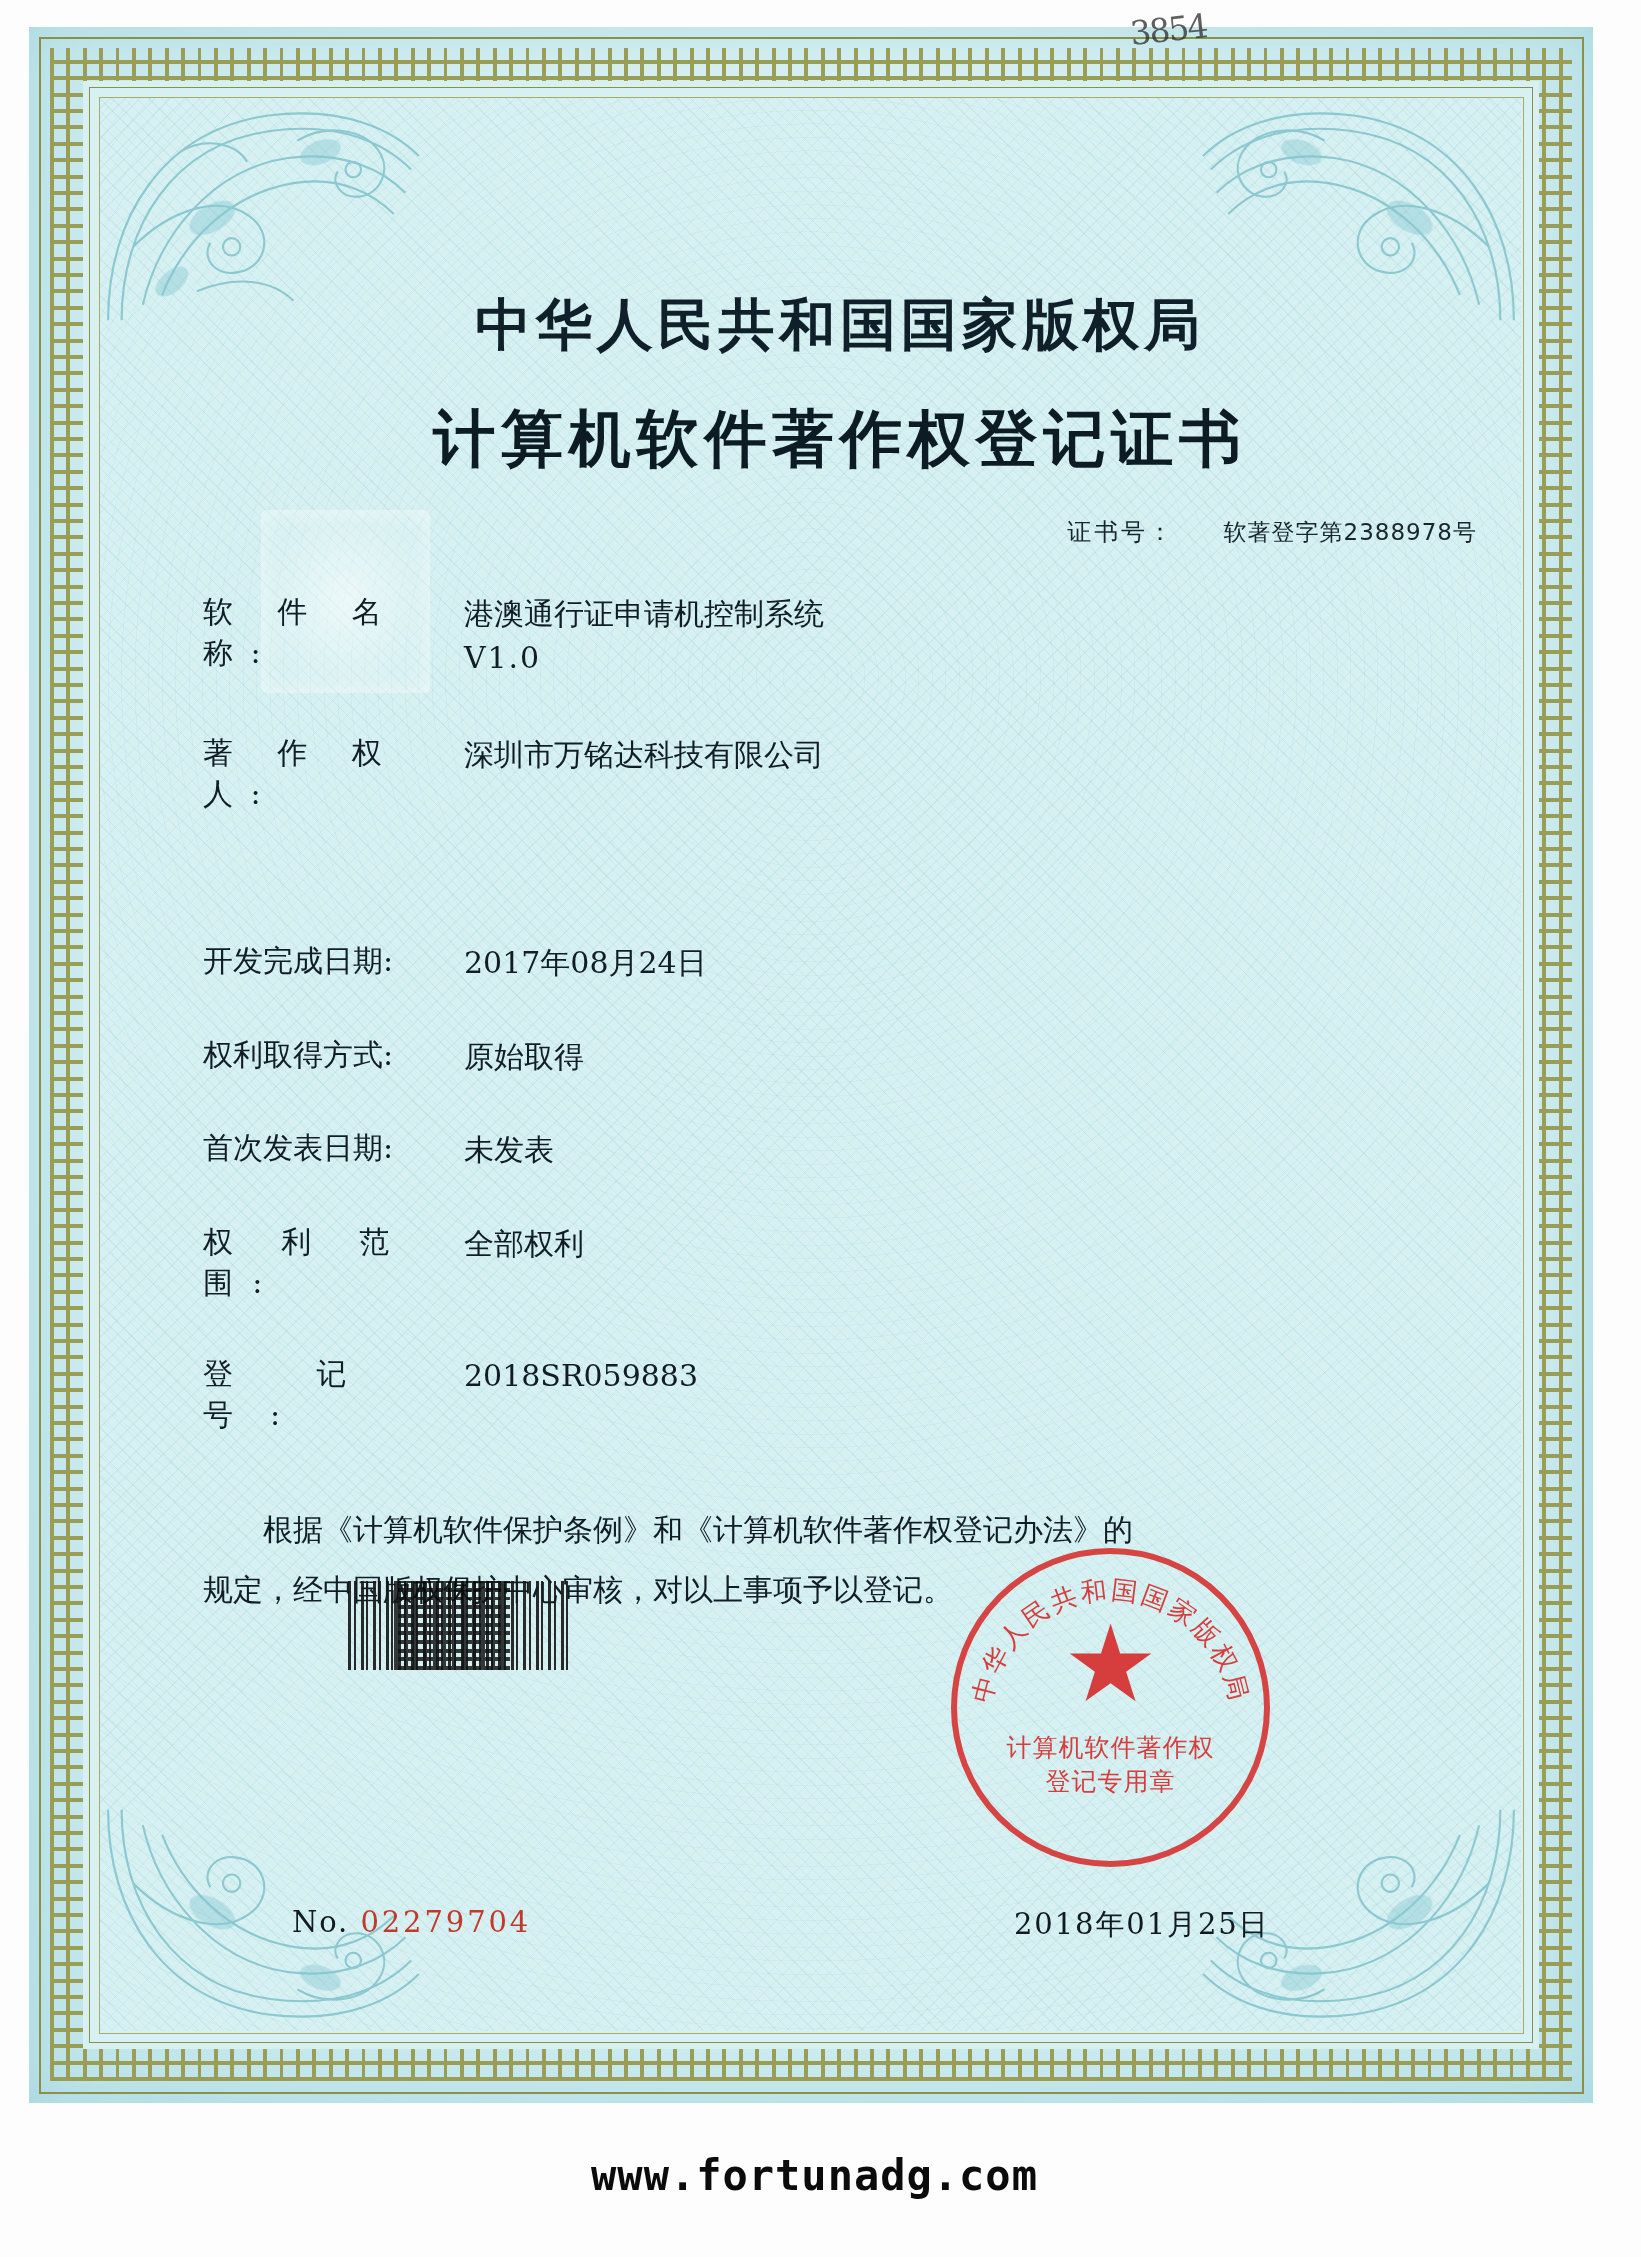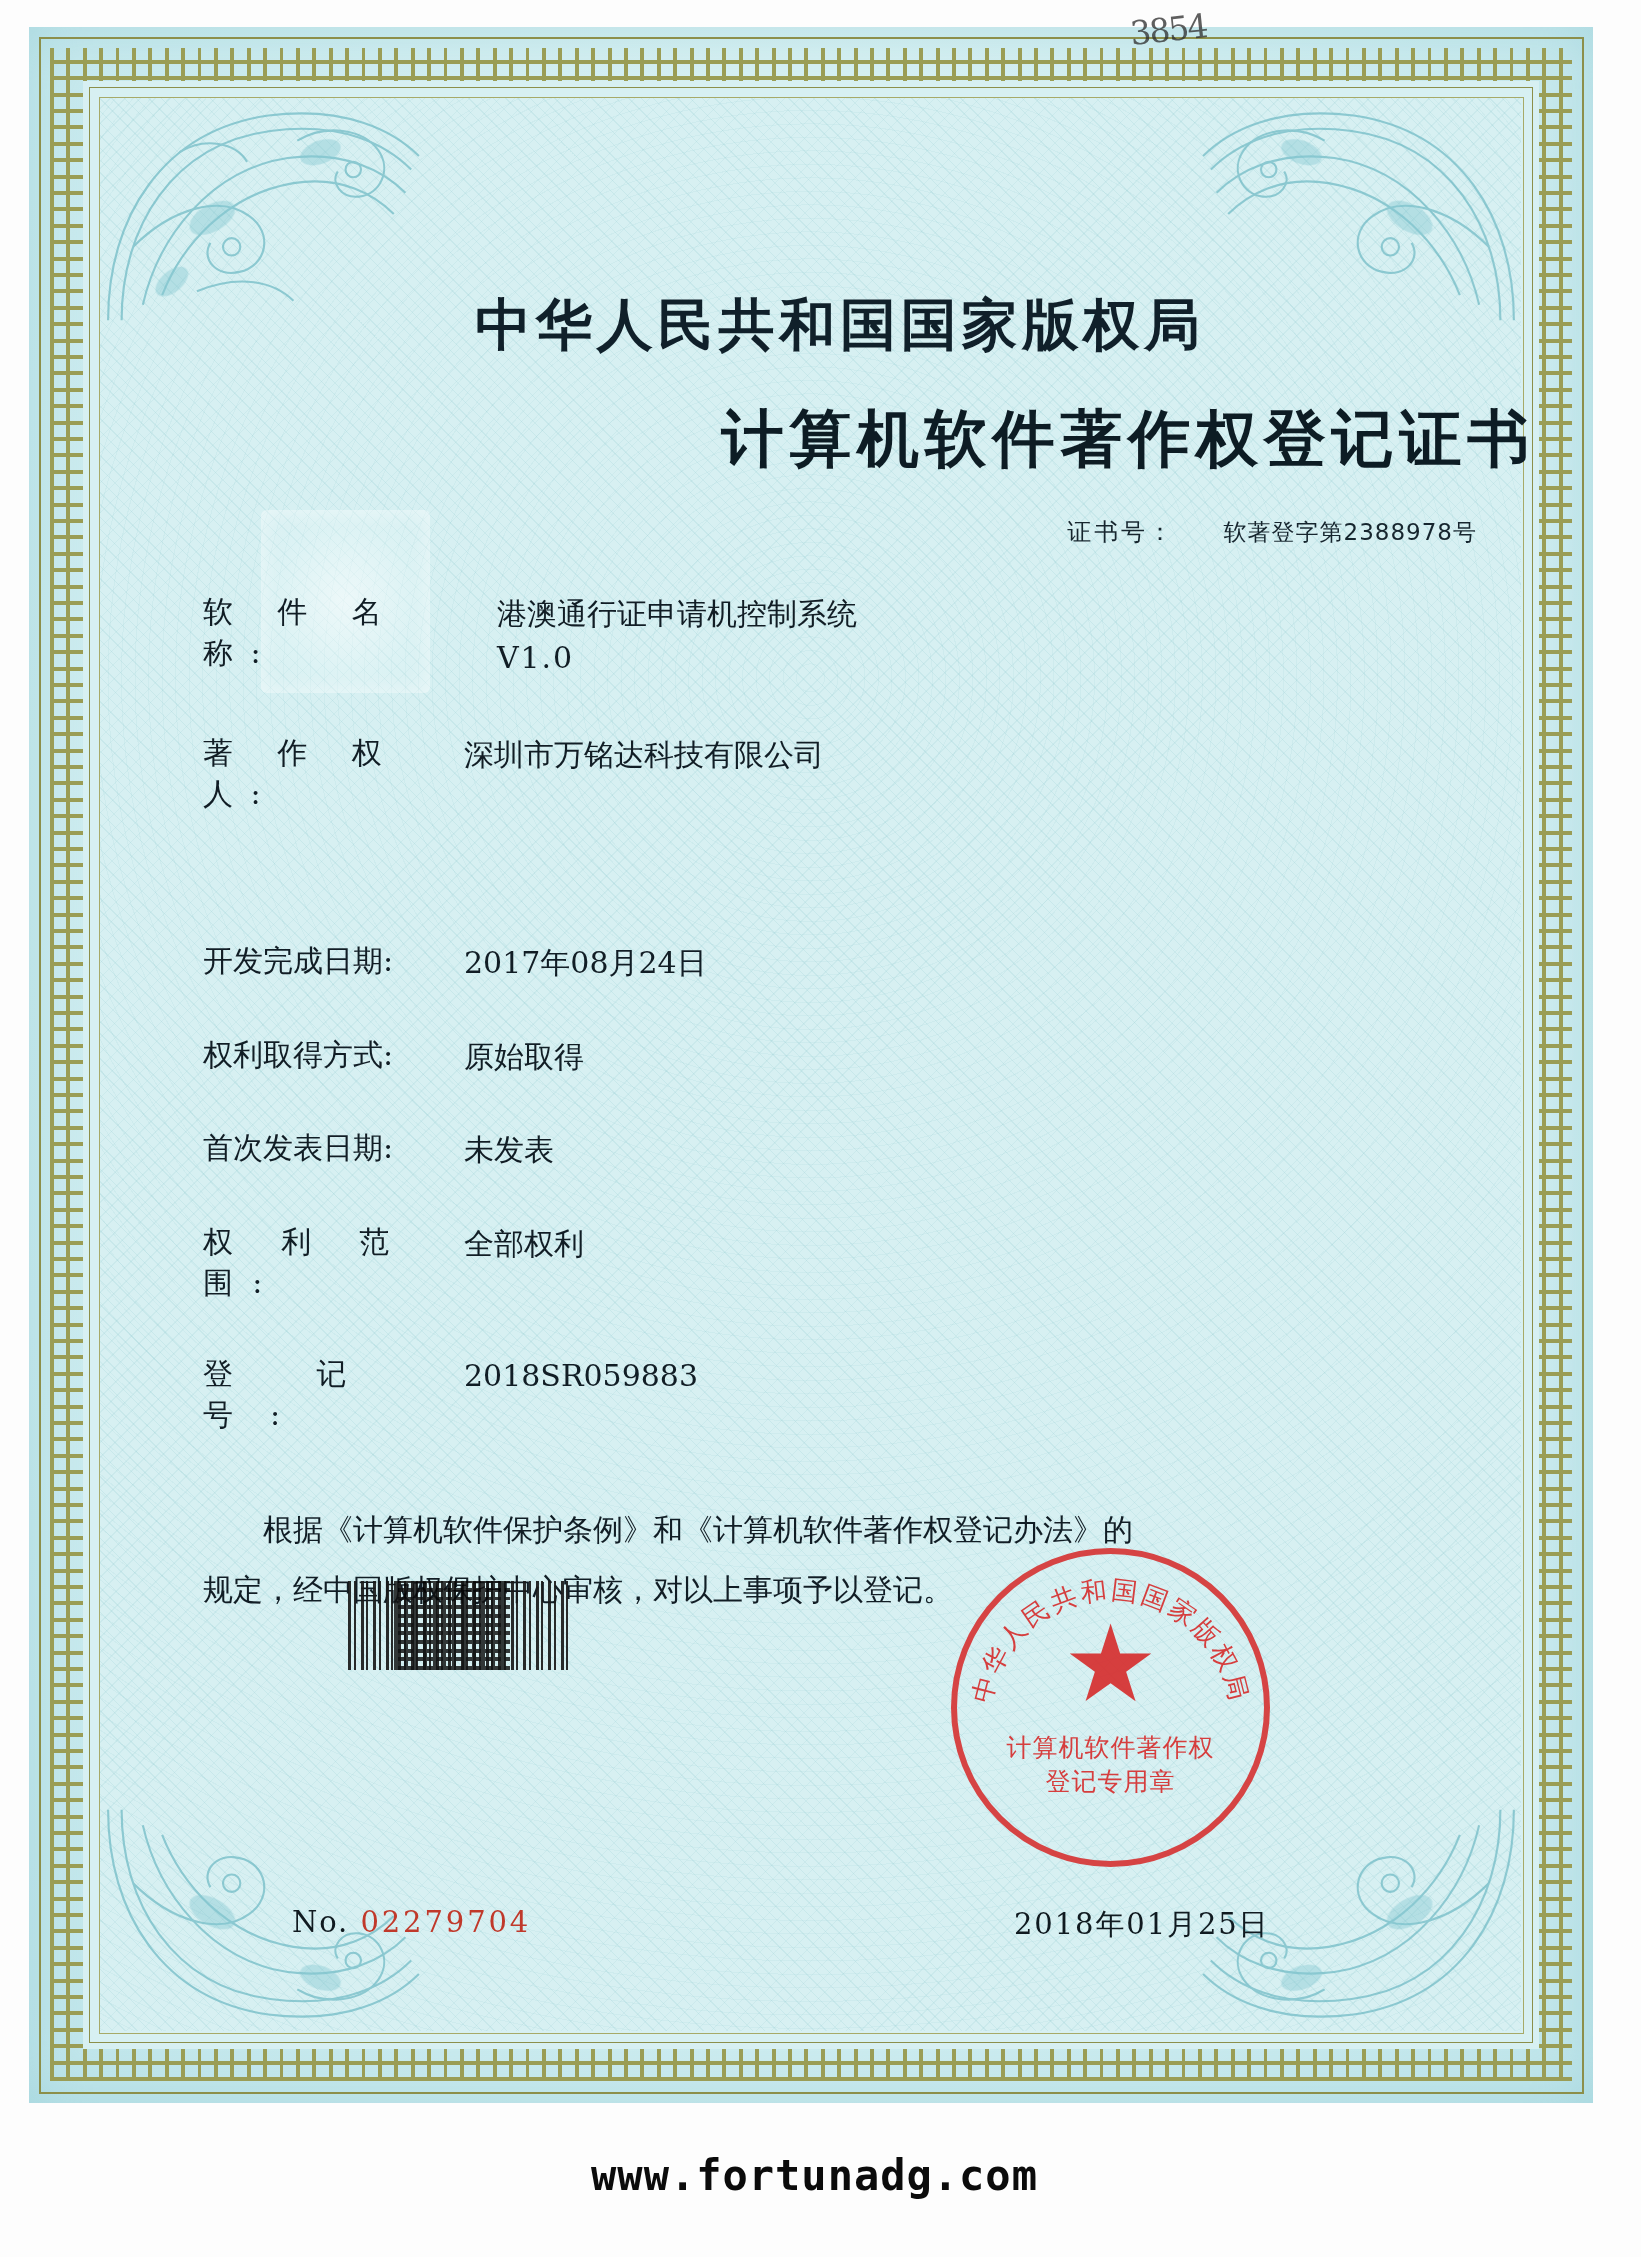--- a/index.html
+++ b/index.html
@@ -113,21 +113,21 @@
   .title-org {
     text-align: center;
     font-family: "DejaVu Serif", "Liberation Serif", serif;
     font-size: 56px;
     font-weight: bold;
     letter-spacing: 4.8px;
     color: #10202a;
     margin-top: 116px;
   }
   .title-main {
-    text-align: right;
+    text-align: center;
     font-family: "DejaVu Serif", "Liberation Serif", serif;
     font-size: 62px;
     font-weight: bold;
     letter-spacing: 5.8px;
     color: #0d1c24;
     margin-top: 33px;
   }
 
   .certno-row {
     margin-top: 35px;
@@ -413,21 +413,21 @@
     <div class="content">
 
       <div class="title-org">中华人民共和国国家版权局</div>
       <div class="title-main">计算机软件著作权登记证书</div>
 
       <div class="certno-row">
         <span class="lbl">证书号：</span>
         <span class="val">软著登字第2388978号</span>
       </div>
 
-      <div class="field" style="margin-top:44px;gap:33px;">
+      <div class="field" style="margin-top:44px;">
         <div class="label sp1">软 件 名 称:</div>
         <div class="value">
           <span>港澳通行证申请机控制系统</span>
           <span class="v2">V1.0</span>
         </div>
       </div>
 
       <div class="field" style="margin-top:54px;">
         <div class="label sp1">著 作 权 人:</div>
         <div class="value">深圳市万铭达科技有限公司</div>

